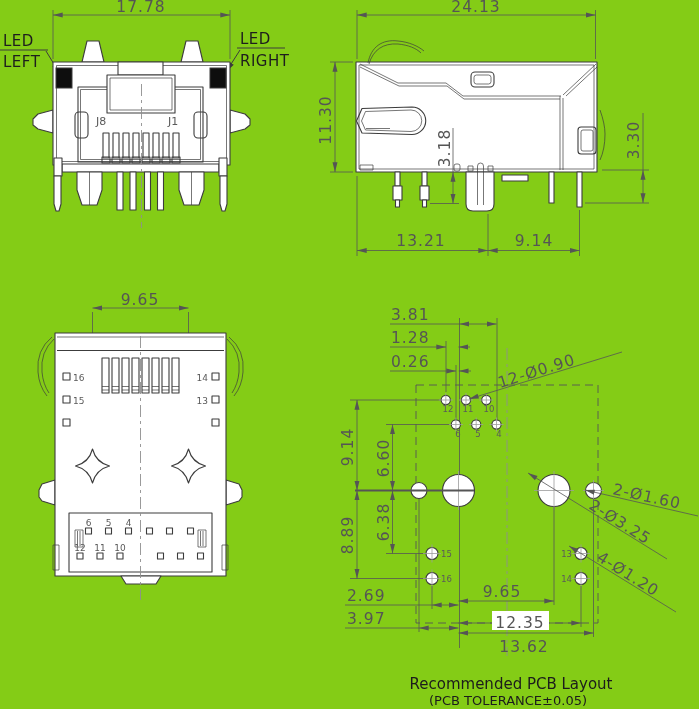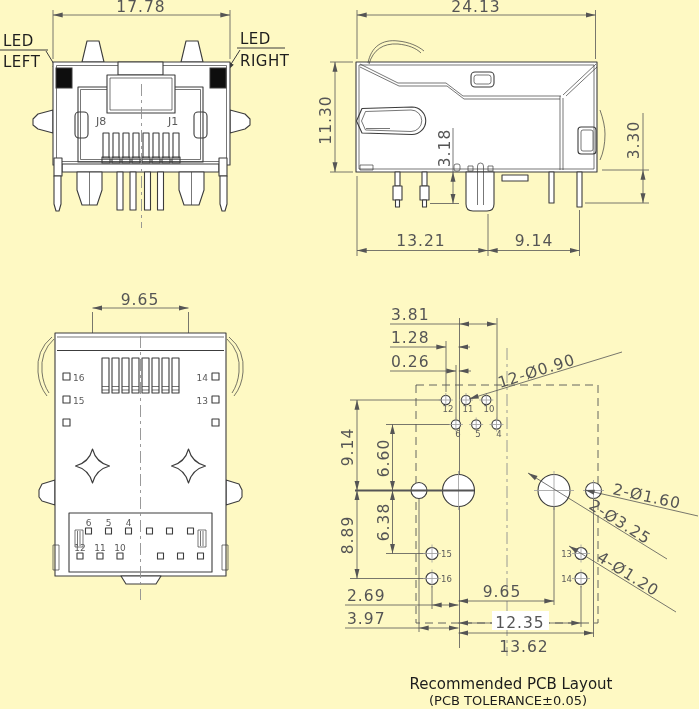--- a/index.html
+++ b/index.html
@@ -1,16 +1,16 @@
 <!DOCTYPE html>
 <html style="--line: #3c3c3c; --dim: #555555; --led: #0e0e0e; --cl: #8f8f8f;"><head>
 <meta charset="utf-8">
 <style>
   html,body{margin:0;padding:0;background:#fff}
-  #stage{position:relative;width:699px;height:709px;background:#fef9c3;overflow:hidden}
+  #stage{position:relative;width:699px;height:709px;background:#84cc16;overflow:hidden}
   svg{display:block}
   .ol{fill:none;stroke:var(--line);stroke-width:1.1;stroke-linejoin:round}
   .olw{fill:#fff;stroke:var(--line);stroke-width:1.1;stroke-linejoin:round}
   .thin{stroke-width:0.7}
   .oln{fill:none;stroke:var(--line);stroke-width:1}
   .dim{fill:none;stroke:var(--dim);stroke-width:0.8}
   .thk{stroke-width:1.9}
   .cl{fill:none;stroke:var(--cl);stroke-width:0.9;stroke-dasharray:12 4 3 4}
   .dsh{fill:none;stroke:var(--dim);stroke-width:0.9;stroke-dasharray:8 5}
   .cm{stroke:#9c9c9c;stroke-width:0.8}

